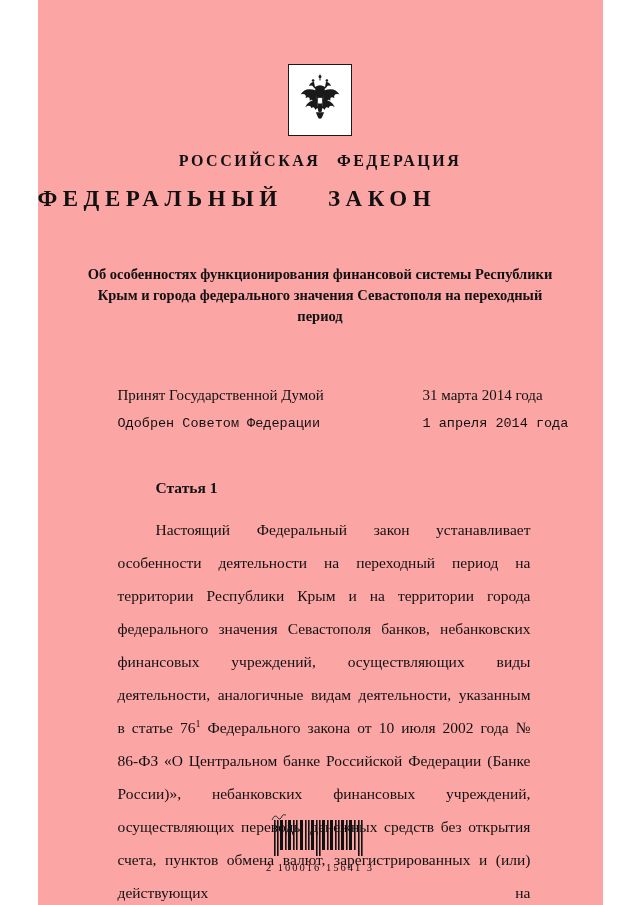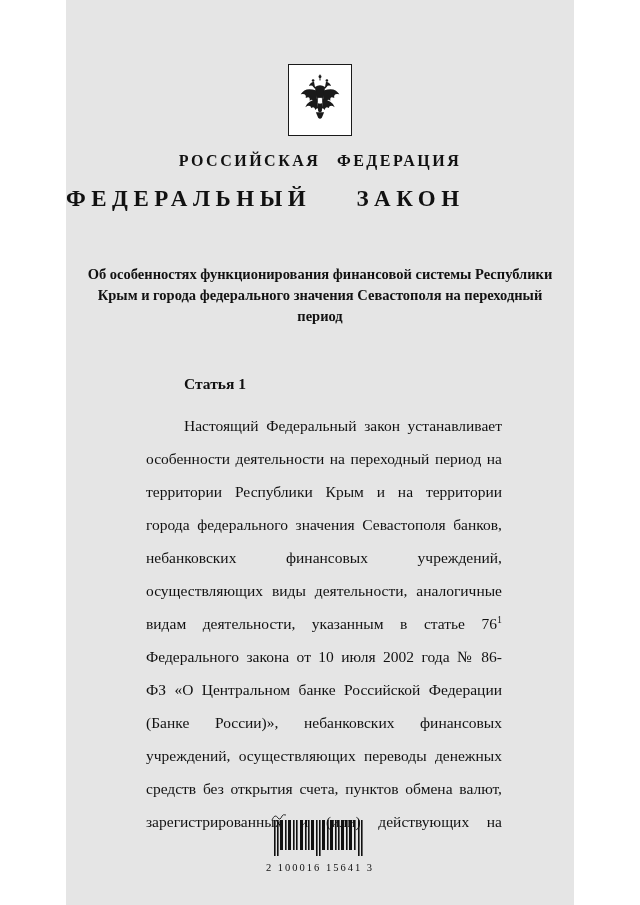--- a/index.html
+++ b/index.html
@@ -2,24 +2,24 @@
 <html><head>
 <meta charset="utf-8">
 <style>
   html, body {
     margin: 0;
     padding: 0;
     background: #ffffff;
   }
   .page {
     position: relative;
-    width: 508px;
+    width: 565px;
     height: 905px;
     margin: 0 auto;
-    background: #e5e5e5;
+    background: #fca5a5;
     color: #111111;
     font-family: "Liberation Serif", serif;
     overflow: hidden;
   }
 
   
   .emblem-box {
     width: 64px;
     height: 72px;
     border: 1.6px solid #1a1a1a;
@@ -159,20 +159,30 @@
         <rect x="44.5" y="52" width="11" height="14" rx="3" fill="#ffffff" stroke="#1a1a1a" stroke-width="1.6"></rect>
       </svg>
     </span>
   </div>
 
   <div class="country">РОССИЙСКАЯ ФЕДЕРАЦИЯ</div>
   <div class="doc-type">ФЕДЕРАЛЬНЫЙ ЗАКОН</div>
 
   <div class="law-title">Об особенностях функционирования финансовой системы Республики Крым и города федерального значения Севастополя на переходный период</div>
 
+  <div class="adoption">
+    <div class="adoption-row">
+      <span class="label">Принят Государственной Думой</span>
+      <span class="date">31 марта 2014 года</span>
+    </div>
+    <div class="adoption-row typewriter">
+      <span class="label">Одобрен Советом Федерации</span>
+      <span class="date">1 апреля 2014 года</span>
+    </div>
+  </div>
 
   <div class="article-heading">Статья 1</div>
 
   <p class="body-text"><span class="indent"></span><span>Настоящий Федеральный закон устанавливает особенности деятельности на переходный период на территории Республики Крым и на территории города федерального значения Севастополя банков, небанковских финансовых учреждений, осуществляющих виды деятельности, аналогичные видам деятельности, указанным в статье 76</span><sup>1</sup><span> Федерального закона от 10 июля 2002 года № 86-ФЗ «О Центральном банке Российской Федерации (Банке России)», небанковских финансовых учреждений, осуществляющих переводы денежных средств без открытия счета, пунктов обмена валют, зарегистрированных и (или) действующих на</span></p>
 
   <div class="barcode-wrap">
     <div class="pen-mark">
       <svg width="16" height="10" viewBox="0 0 16 10" xmlns="http://www.w3.org/2000/svg">
         <path d="M1 8 Q4 1 7 6 Q9 9 11 4 Q12 2 15 3" fill="none" stroke="#333" stroke-width="1"></path>
       </svg>

